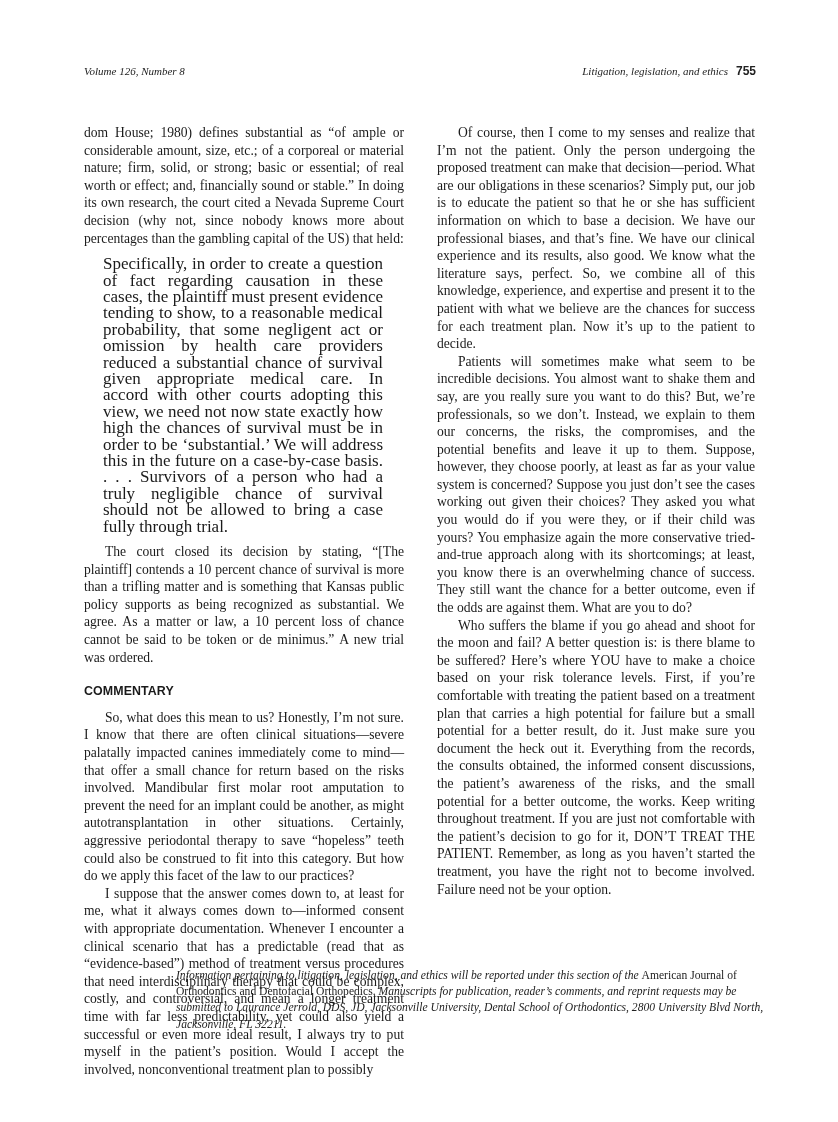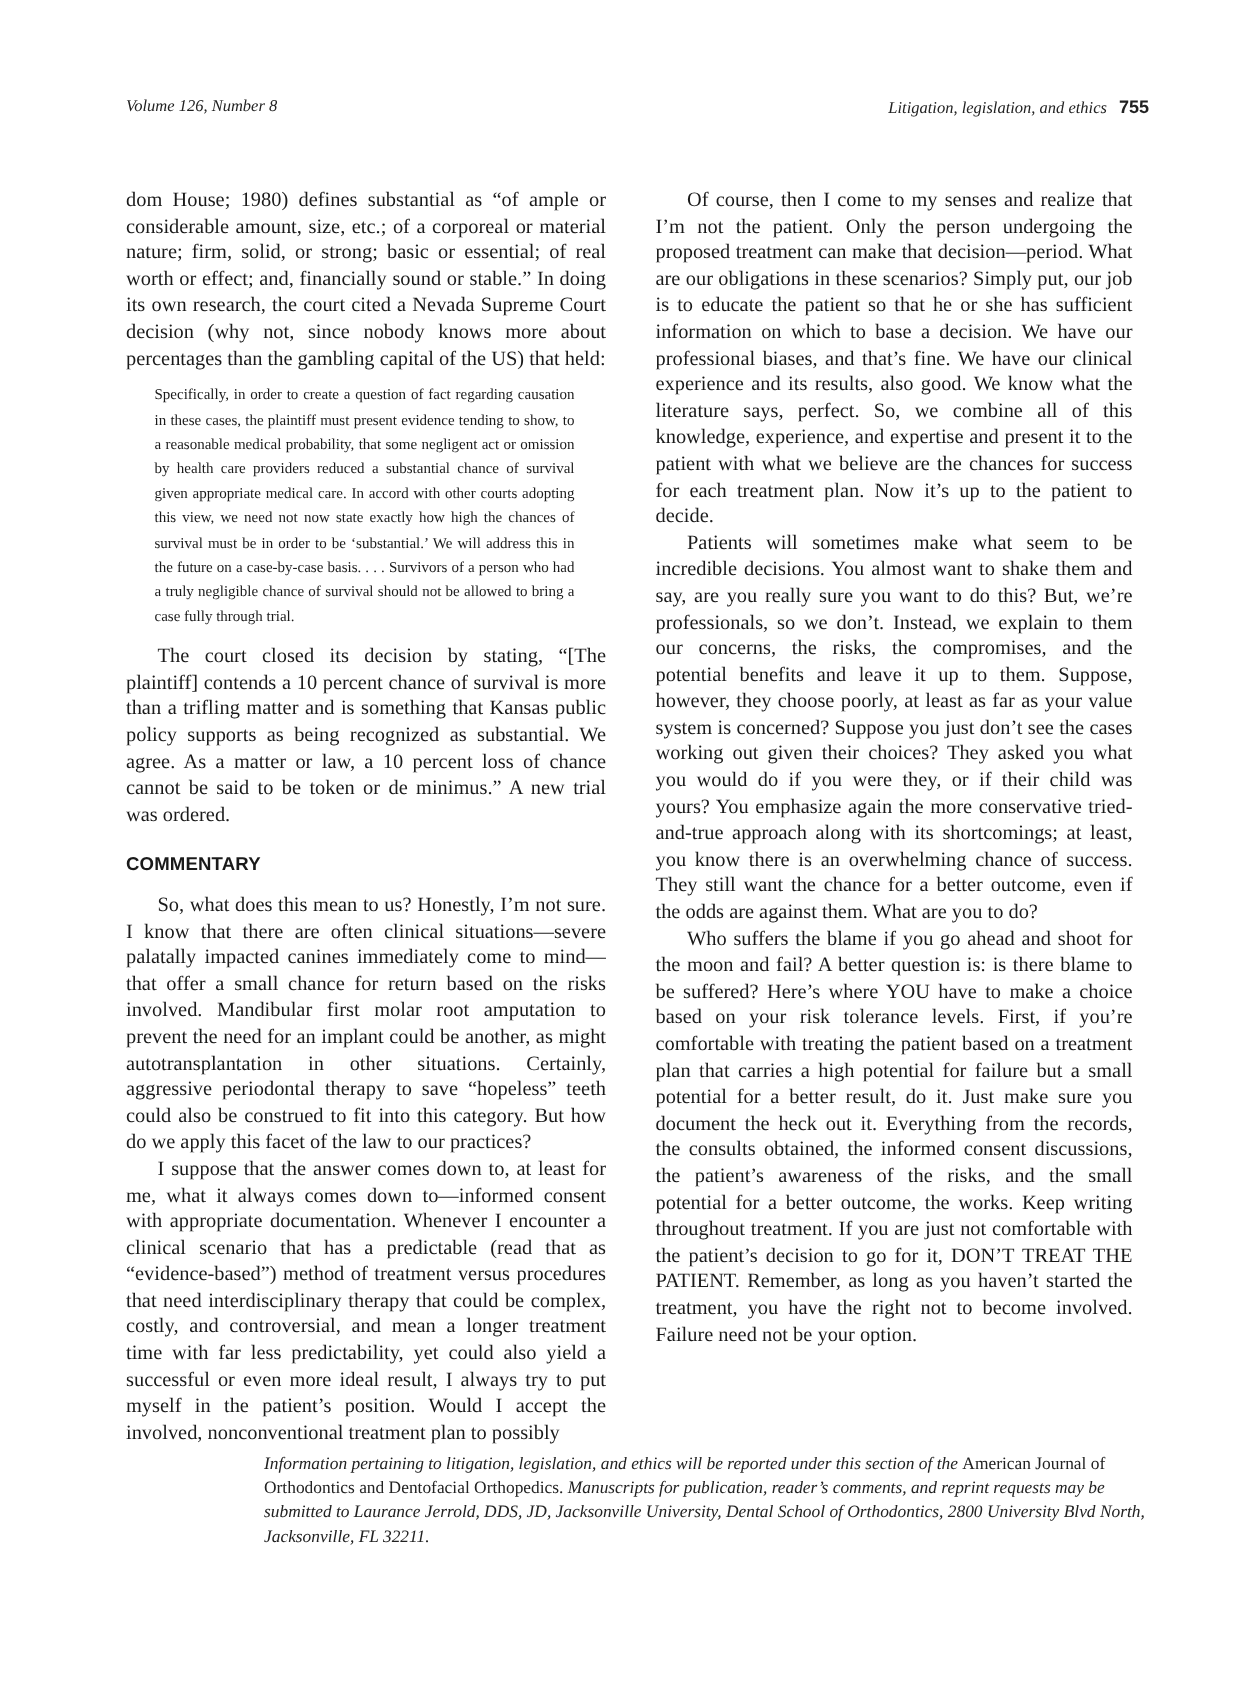--- a/index.html
+++ b/index.html
@@ -1,27 +1,27 @@
 <!DOCTYPE html>
 <html><head>
 <meta charset="utf-8">
 <style>
   html, body { margin: 0; padding: 0; background: #ffffff; }
   body { width: 838px; height: 1122px; position: relative; overflow: hidden;
          font-family: "Liberation Serif", "DejaVu Serif", serif; color: #1a1a1a; }
   .hdr { position: absolute; top: 64px; font-size: 11px; font-style: italic; line-height: 14px; color: #222; }
   .hdr-left { left: 84px; }
-  .hdr-right { right: 72px; text-align: right; }
+  .hdr-right { right: 82px; text-align: right; }
   .pgnum { font-family: "Liberation Sans", "DejaVu Sans", sans-serif; font-style: normal; font-weight: bold; font-size: 12px; margin-left: 8px; }
   .col { position: absolute; top: 124px; font-size: 13.6px; line-height: 17.6px; text-align: justify; }
   .col-left { left: 84px; width: 320px; }
   .col-right { left: 437px; width: 318px; }
   .col p { margin: 0; }
   .col p.ind { text-indent: 21px; }
-  .quote { margin: 9px 21px 8px 19px !important; font-size: 10px; line-height: 16.4px; text-align: justify; }
+  .quote { margin: 9px 21px 8px 19px !important; font-size: 17px; line-height: 16.4px; text-align: justify; }
   .section-head { font-family: "Liberation Sans", "DejaVu Sans", sans-serif; font-weight: bold; font-size: 12.4px; margin: 17px 0 8px 0 !important; letter-spacing: 0.1px; }
   .after-quote { margin-top: 0 !important; }
   .footnote { position: absolute; top: 968px; left: 136px; width: 600px; font-size: 11.6px; line-height: 16.2px; color: #222; margin-left: 40px; }
   .footnote .it { font-style: italic; }
 </style>
 </head>
 <body>
 
 <div class="hdr hdr-left">
   <div>Volume 126, Number 8</div>

